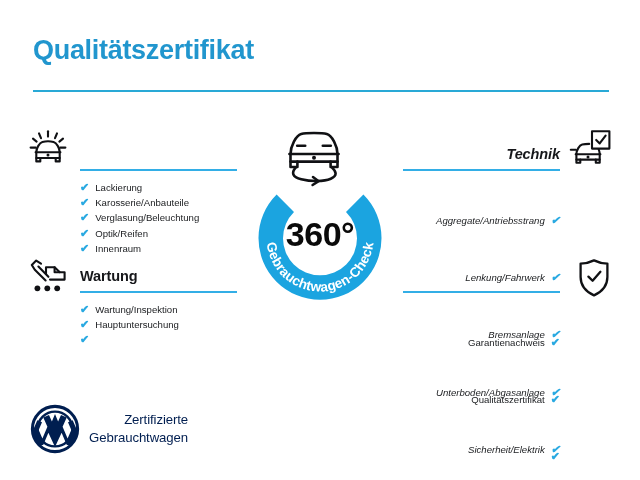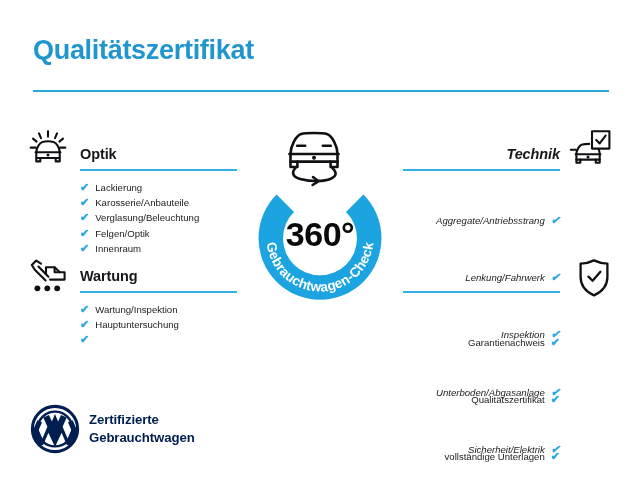--- a/index.html
+++ b/index.html
@@ -159,25 +159,26 @@
     left: 0;
     top: 0;
     width: 50px;
     height: 50px;
   }
   #footer-text {
     position: absolute;
     left: 59px;
     top: 7px;
     font-size: 13.2px;
-    font-weight: bold;
+    font-weight: normal;
     color: #001E50;
     line-height: 17.5px;
     letter-spacing: -0.1px;
     white-space: nowrap;
+    text-align: right;
   }
 </style>
 </head>
 <body>
 
 <div id="page">
 
   <div id="page-title">Qualitätszertifikat</div>
   <div id="title-rule"></div>
 
@@ -196,39 +197,38 @@
         <path d="M10.3 30.0 L33.7 30.0"></path>
         <path d="M4.6 19.6 L9.8 19.6"></path>
         <path d="M39.4 19.6 L34.2 19.6"></path>
       </g>
       <circle cx="22" cy="27.1" r="1.5" fill="#101114"></circle>
     </svg>
   </div>
 
   <div class="block left" id="block-optik">
     <div class="block-head">
-      <div class="block-title">Optik</div>
       <div class="block-underline"></div>
     </div>
     <ul class="block-list">
       <li>
           <span class="chk">✔</span>
           <span>Lackierung</span>
         </li>
       <li>
           <span class="chk">✔</span>
           <span>Karosserie/Anbauteile</span>
         </li>
       <li>
           <span class="chk">✔</span>
           <span>Verglasung/Beleuchtung</span>
         </li>
       <li>
           <span class="chk">✔</span>
-          <span>Felgen/Optik</span>
+          <span>Optik/Reifen</span>
         </li>
       <li>
           <span class="chk">✔</span>
           <span>Innenraum</span>
         </li>
     </ul>
   </div>
 
   <div class="block-icon" id="icon-wartung">
     <svg viewBox="0 0 44 42" width="44" height="42">
@@ -289,21 +289,21 @@
     <ul class="block-list">
       <li>
           <span>Aggregate/Antriebsstrang</span>
           <span class="chk">✔</span>
         </li>
       <li>
           <span>Lenkung/Fahrwerk</span>
           <span class="chk">✔</span>
         </li>
       <li>
-          <span>Inspektion</span>
+          <span>Bremsanlage</span>
           <span class="chk">✔</span>
         </li>
       <li>
           <span>Unterboden/Abgasanlage</span>
           <span class="chk">✔</span>
         </li>
       <li>
           <span>Sicherheit/Elektrik</span>
           <span class="chk">✔</span>
         </li>
@@ -326,21 +326,20 @@
     <ul class="block-list">
       <li>
           <span>Garantienachweis</span>
           <span class="chk">✔</span>
         </li>
       <li>
           <span>Qualitätszertifikat</span>
           <span class="chk">✔</span>
         </li>
       <li>
-          <span>vollständige Unterlagen</span>
           <span class="chk">✔</span>
         </li>
     </ul>
   </div>
 
   <div id="badge">
     <svg id="badge-ring" width="150" height="150" viewBox="0 0 150 150">
       <defs>
         <path id="ringTextPath" d="M 21.5 75 A 53.5 53.5 0 1 0 128.5 75" fill="none"></path>
       </defs>

